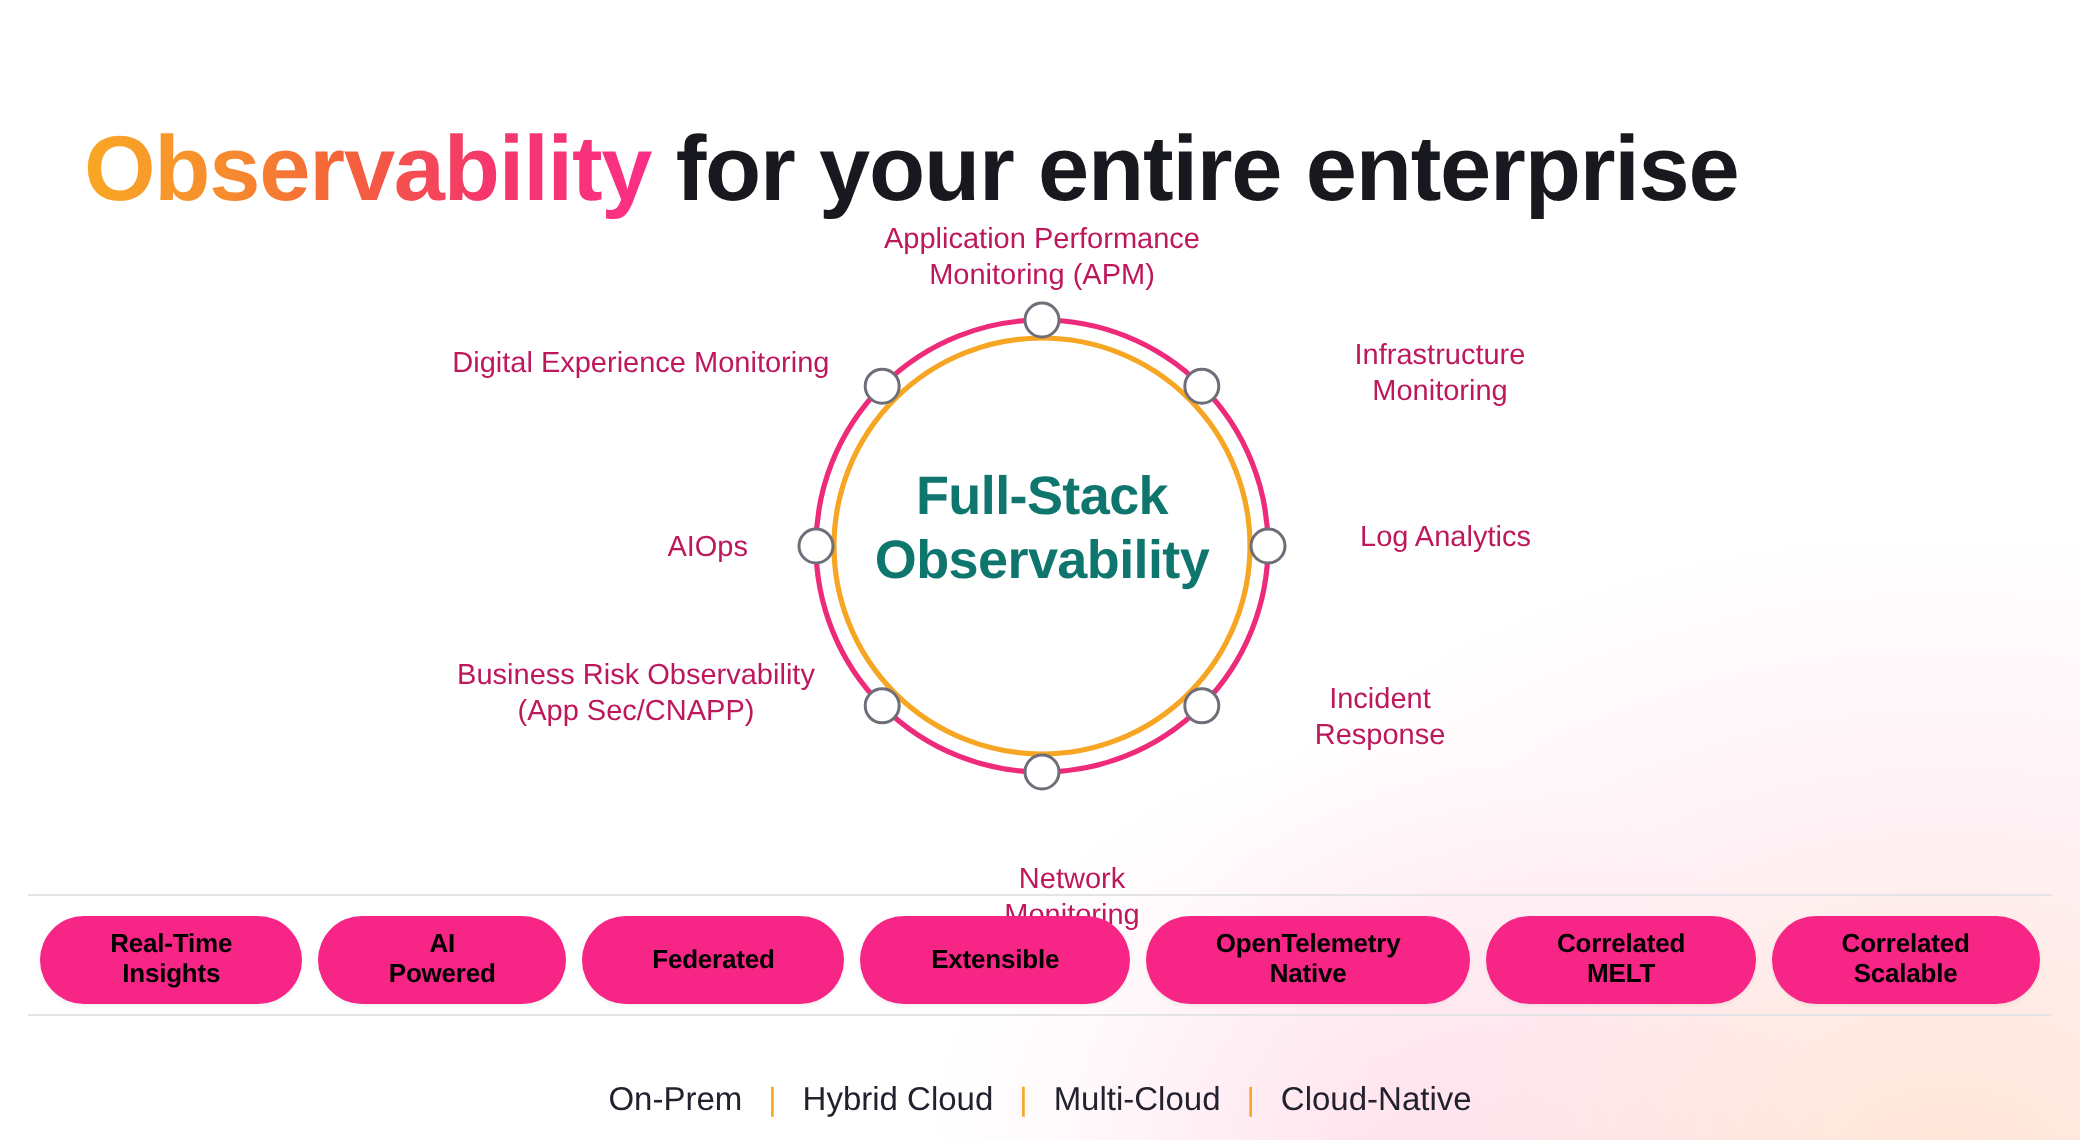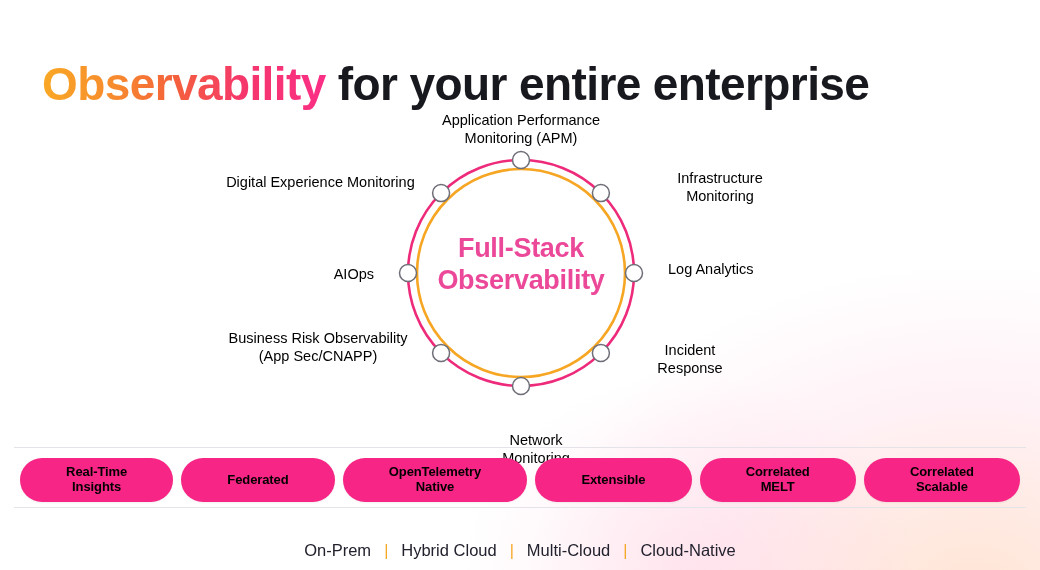--- a/index.html
+++ b/index.html
@@ -78,33 +78,33 @@
 
   .center-label {
     position: absolute;
     left: 408px;
     top: 135px;
     width: 226px;
     text-align: center;
     font-size: 27px;
     font-weight: bold;
     line-height: 1.18;
-    color: #ec4899;
+    color: #0f766e;
     letter-spacing: -0.3px;
   }
 
   .lbl {
     position: absolute;
     font-size: 14.5px;
-    color: #000000;
+    color: #be185d;
     line-height: 1.22;
     white-space: pre-line;
   }
   .lbl.r { text-align: right; margin-left: 24px; }
-  .lbl.l { text-align: center; }
+  .lbl.l { text-align: center; margin-left: 12px; }
   .lbl.c { text-align: center; }
 
   
   .divider {
     position: absolute;
     left: 14px;
     width: 1012px;
     height: 1px;
     background: #e3e3e8;
   }
@@ -208,24 +208,26 @@
         <div class="lbl r" style="right: 625.288px; top: 76px;">Digital Experience Monitoring</div>
       </div>
   </div>
 
   <div class="divider" id="divider-top"></div>
   <div class="divider" id="divider-bottom"></div>
 
   <div class="pills" id="pills">
       <div class="pill">Real-Time
 Insights</div>
+      <div class="pill">AI
+Powered</div>
       <div class="pill">Federated</div>
+      <div class="pill">Extensible</div>
       <div class="pill">OpenTelemetry
 Native</div>
-      <div class="pill">Extensible</div>
       <div class="pill">Correlated
 MELT</div>
       <div class="pill">Correlated
 Scalable</div>
     </div>
 
   <div class="deploy" id="deploy">
       <span>On-Prem</span>
       <span class="sep">|</span>
       <span>Hybrid Cloud</span>

